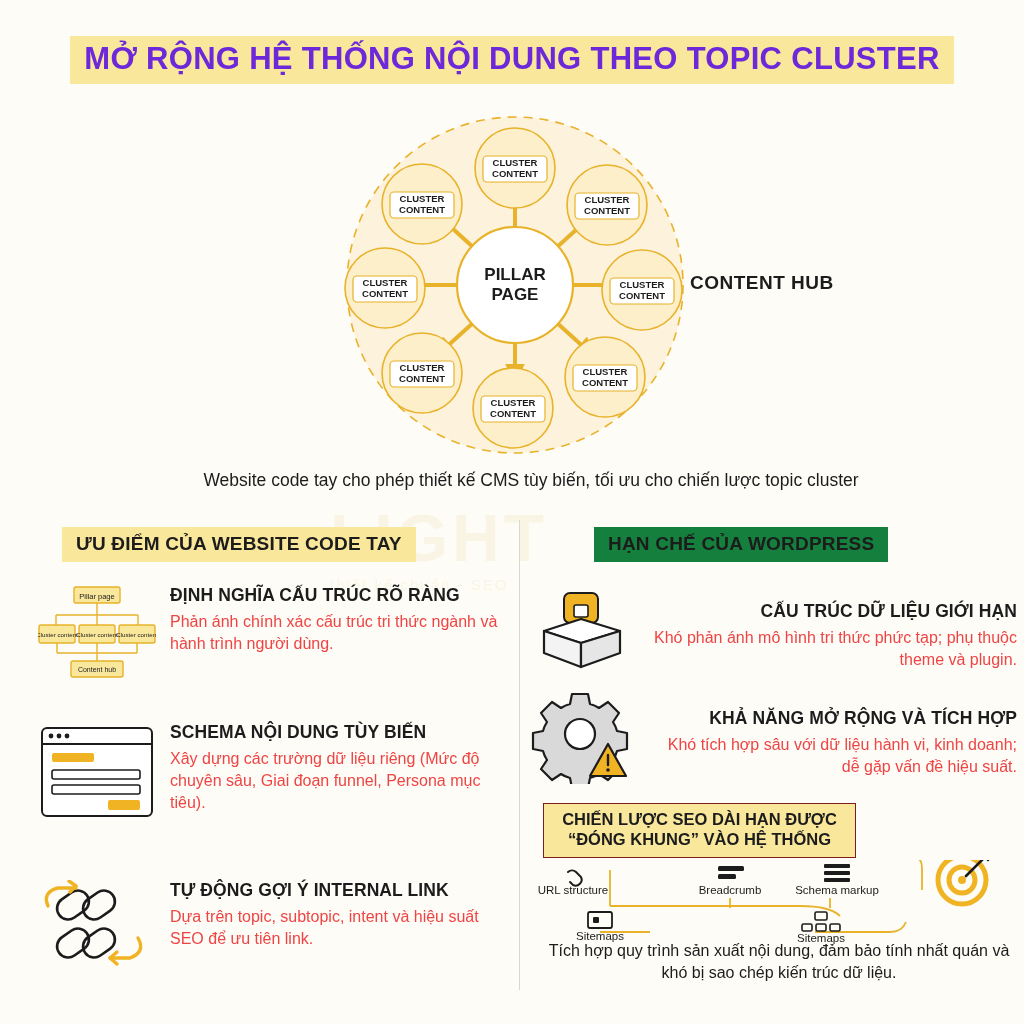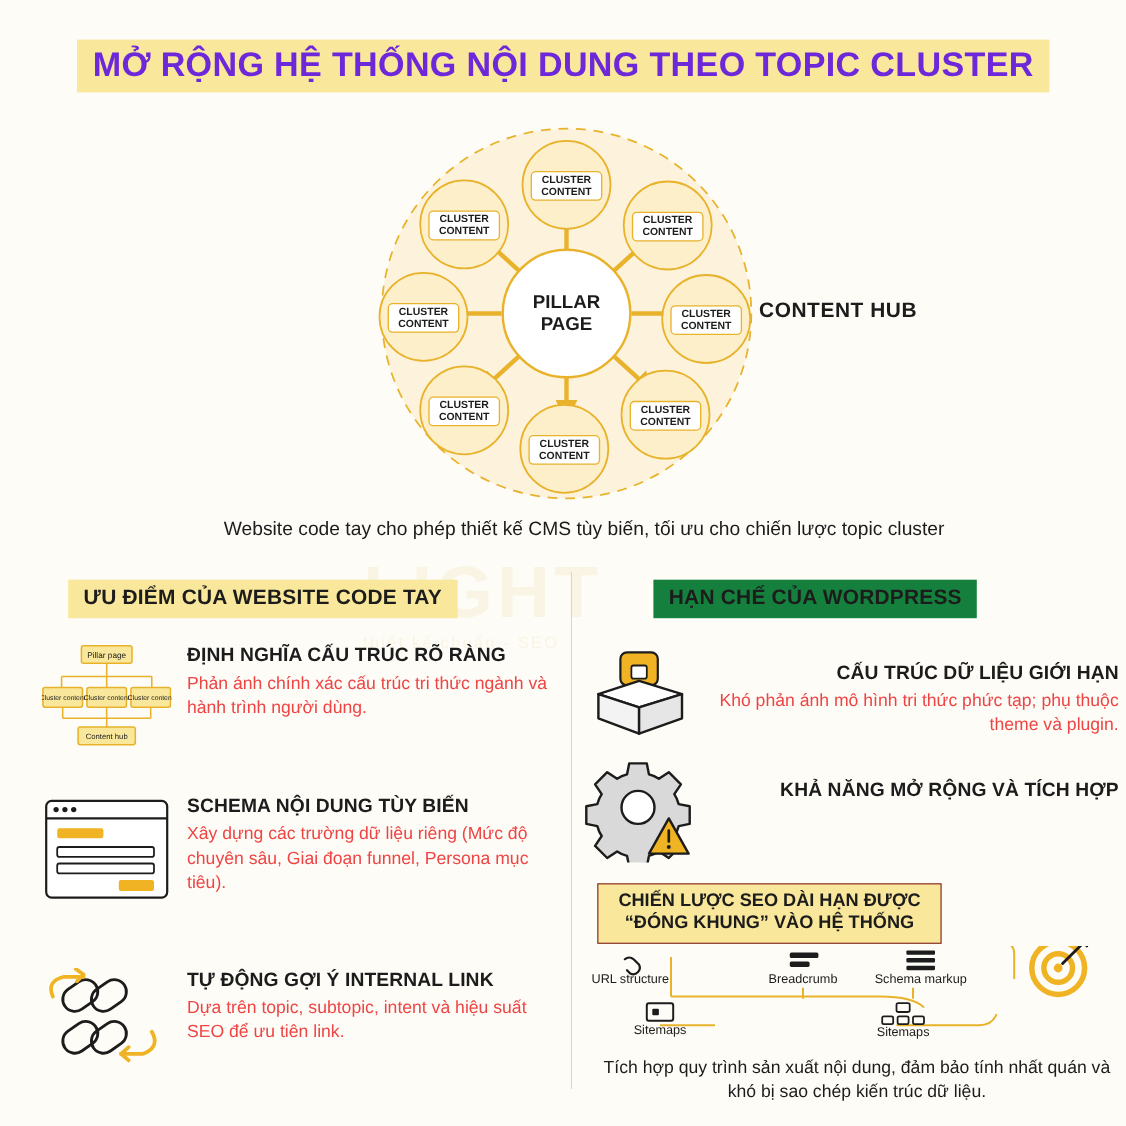--- a/index.html
+++ b/index.html
@@ -144,21 +144,20 @@
     font-size: 11.5px;
     fill: #1c1c1c;
   }
   .seo-caption {
     position: absolute;
     top: 940px; left: 534px; width: 490px;
     font-size: 16px;
     line-height: 1.4;
     text-align: center;
     color: #1c1c1c;
-    margin-top: 20px;
   }
 
   .wm {
     position: absolute;
     top: 500px; left: 330px;
     width: 360px; height: 130px;
     opacity: 0.10;
     font-size: 66px;
     font-weight: bold;
     color: #d9b23a;
@@ -346,20 +345,21 @@
             <circle cx="0" cy="0" r="15" fill="#ffffff"></circle>
           </g>
         </g>
         <path d="M78 52 L96 84 L60 84 Z" fill="#f0b323" stroke="#1c1c1c" stroke-width="2.2" stroke-linejoin="round"></path>
         <path d="M78 63 L78 73" stroke="#1c1c1c" stroke-width="2.4" stroke-linecap="round"></path>
         <circle cx="78" cy="78" r="1.8" fill="#1c1c1c"></circle>
       </svg>
     </div>
     <div class="body">
       <h3>KHẢ NĂNG MỞ RỘNG VÀ TÍCH HỢP</h3>
+      <p>Khó tích hợp sâu với dữ liệu hành vi, kinh doanh; dễ gặp vấn đề hiệu suất.</p>
     </div>
   </div>
 
   <div class="seo-badge">
     <div>CHIẾN LƯỢC SEO DÀI HẠN ĐƯỢC</div>
     <div>“ĐÓNG KHUNG” VÀO HỆ THỐNG</div>
   </div>
 
   <div class="seo-diagram">
     <svg width="490" height="95" viewBox="0 0 490 95">

